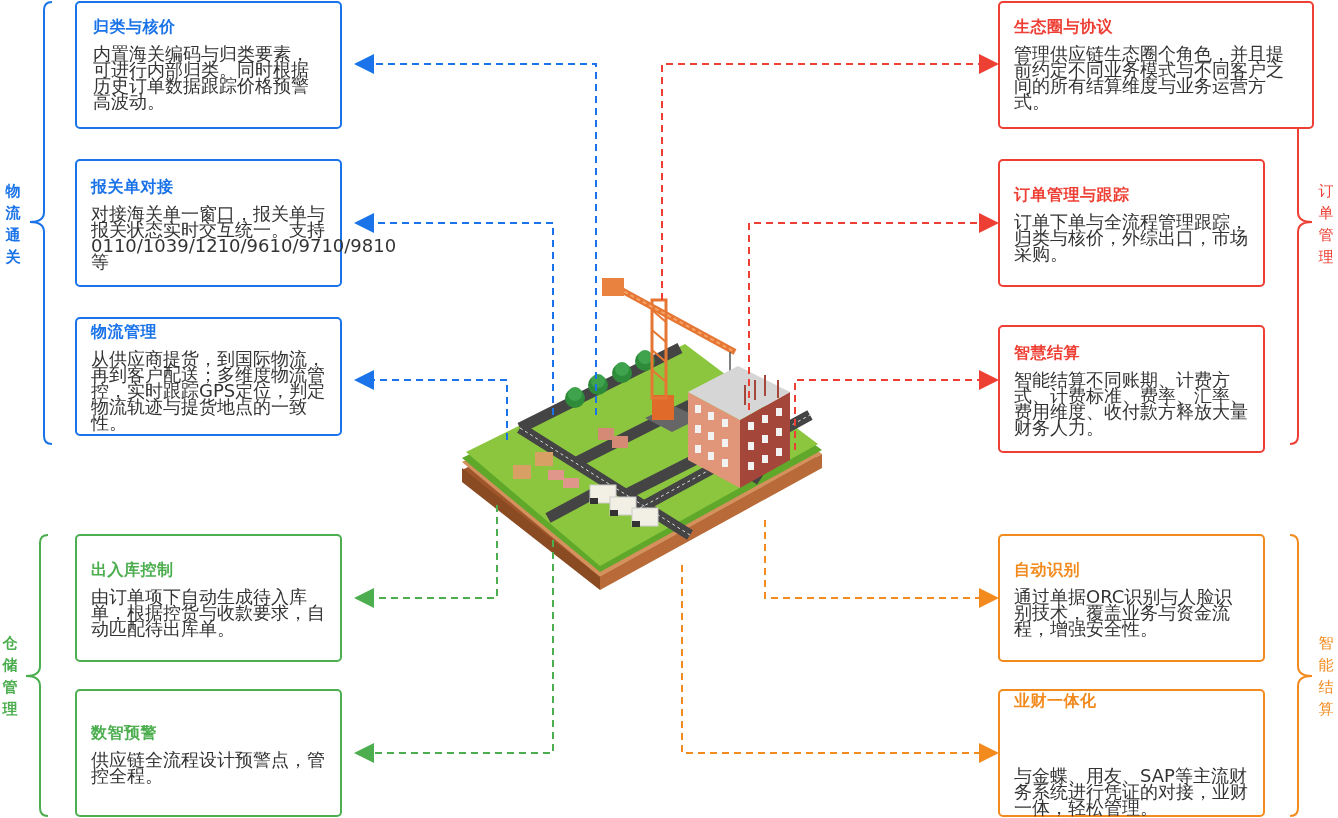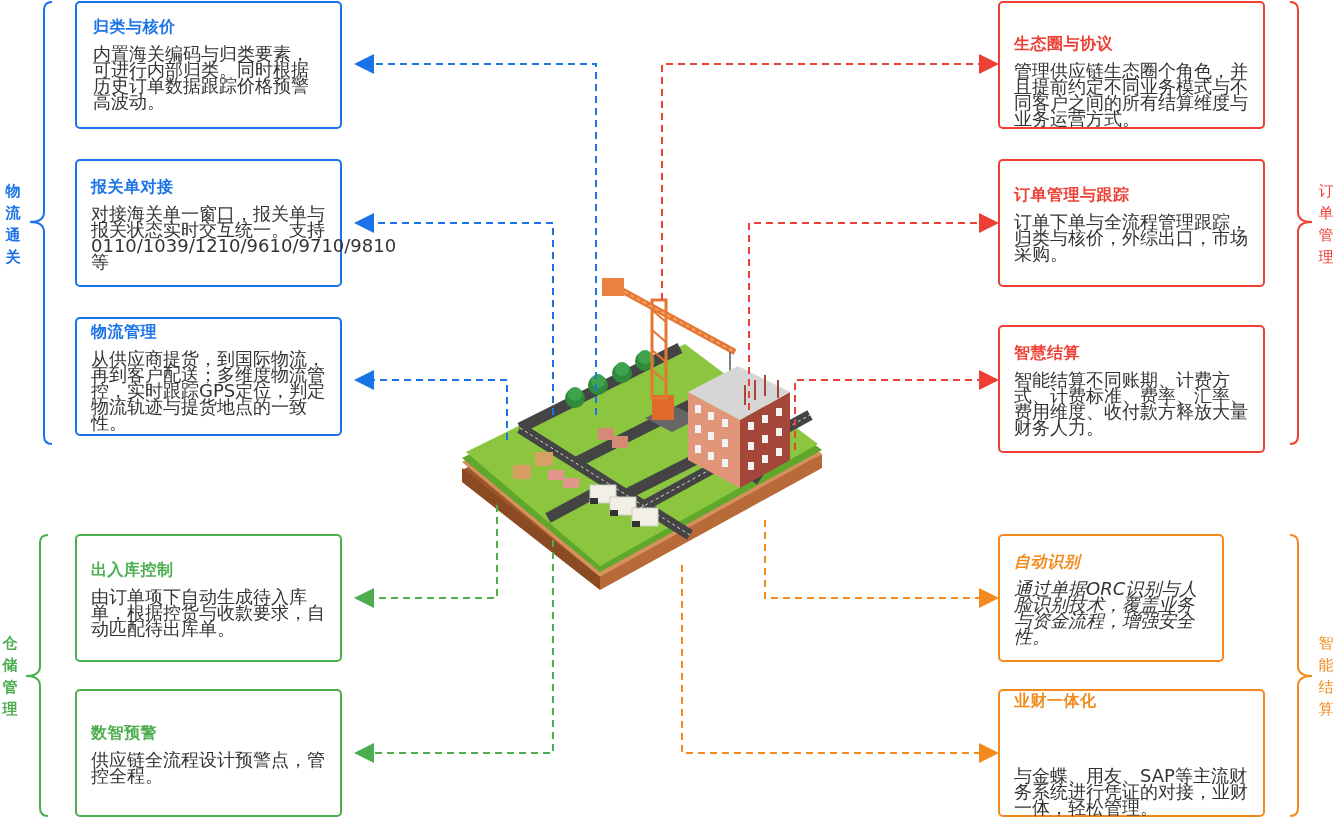--- a/index.html
+++ b/index.html
@@ -190,33 +190,33 @@
 
 <div class="card green" style="left:75px; top:534px; width:267px; height:128px;">
   <div class="title">出入库控制</div>
   <div class="desc">由订单项下自动生成待入库单，根据控货与收款要求，自动匹配待出库单。</div>
 </div>
 <div class="card green" style="left:75px; top:689px; width:267px; height:128px;">
   <div class="title">数智预警</div>
   <div class="desc">供应链全流程设计预警点，管控全程。</div>
 </div>
 
-<div class="card red" style="left:998px; top:1px; width:267px; height:128px; justify-content:flex-start; padding-top:31px;">
+<div class="card red" style="left:998px; top:1px; width:316px; height:128px; justify-content:flex-start; padding-top:14px;">
   <div class="title">生态圈与协议</div>
   <div class="desc">管理供应链生态圈个角色，并且提前约定不同业务模式与不同客户之间的所有结算维度与业务运营方式。</div>
 </div>
 <div class="card red" style="left:998px; top:159px; width:267px; height:128px;">
   <div class="title">订单管理与跟踪</div>
   <div class="desc">订单下单与全流程管理跟踪，归类与核价，外综出口，市场采购。</div>
 </div>
 <div class="card red" style="left:998px; top:317px; width:267px; height:128px;margin-top:8px;">
   <div class="title">智慧结算</div>
   <div class="desc">智能结算不同账期、计费方式、计费标准、费率、汇率、费用维度、收付款方释放大量财务人力。</div>
 </div>
 
-<div class="card orange" style="left:998px; top:534px; width:226px; height:128px;font-style:italic;">
+<div class="card orange" style="left:998px; top:534px; width:267px; height:128px;">
   <div class="title">自动识别</div>
   <div class="desc">通过单据ORC识别与人脸识别技术，覆盖业务与资金流程，增强安全性。</div>
 </div>
 <div class="card orange" style="left:998px; top:689px; width:267px; height:128px;gap:48px;">
   <div class="title">业财一体化</div>
   <div class="desc">与金蝶、用友、SAP等主流财务系统进行凭证的对接，业财一体，轻松管理。</div>
 </div>
 
 </body></html>

